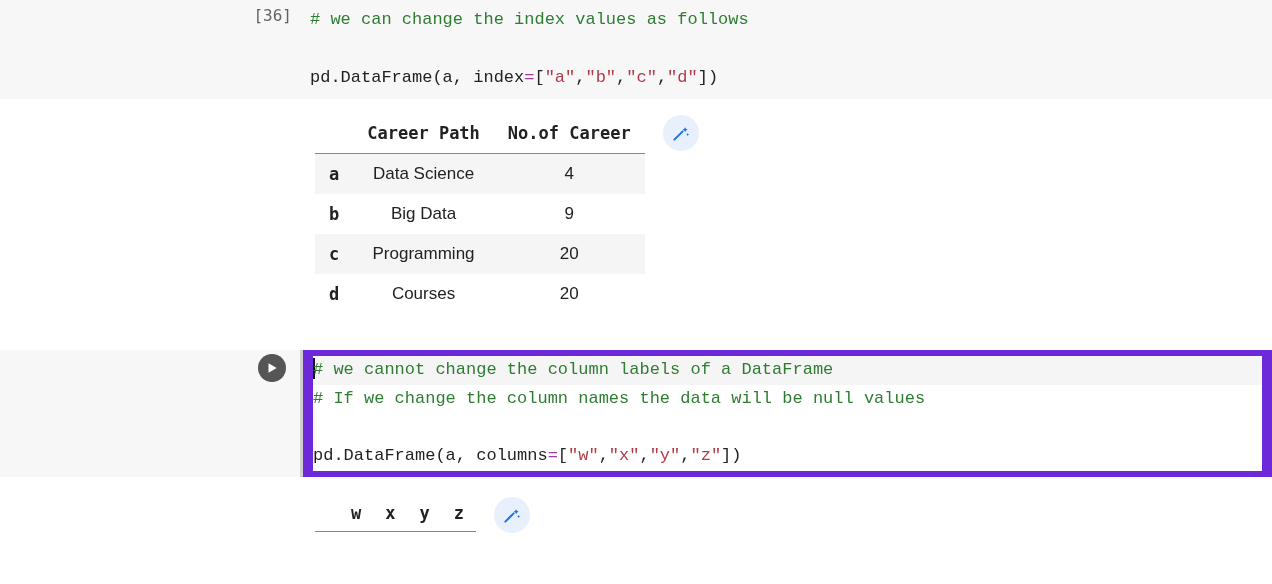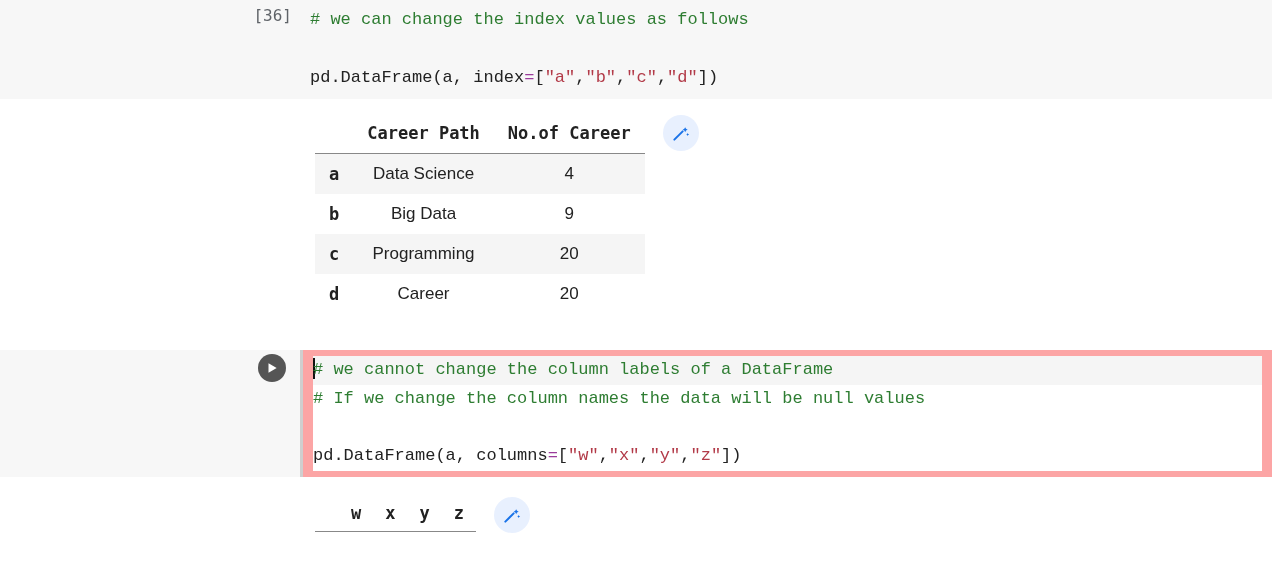--- a/index.html
+++ b/index.html
@@ -185,21 +185,21 @@
           <td>Big Data</td>
           <td>9</td>
         </tr>
         <tr>
           <th class="rowidx">c</th>
           <td>Programming</td>
           <td>20</td>
         </tr>
         <tr>
           <th class="rowidx">d</th>
-          <td>Career</td>
+          <td>Courses</td>
           <td>20</td>
         </tr>
       </tbody>
     </table>
     <div class="wand-btn">
       <span>
         <svg width="20" height="20" viewBox="0 0 24 24">
           <path d="M4 20 L14 10" stroke="#1a73e8" stroke-width="2.4" stroke-linecap="round" fill="none"></path>
           <path d="M17 5 l1 2 l2 1 l-2 1 l-1 2 l-1 -2 l-2 -1 l2 -1 z" fill="#1a73e8"></path>
           <path d="M20 12 l0.6 1.2 l1.2 0.6 l-1.2 0.6 l-0.6 1.2 l-0.6 -1.2 l-1.2 -0.6 l1.2 -0.6 z" fill="#1a73e8"></path>
@@ -213,21 +213,21 @@
   <div class="cell code-cell-bg active-cell">
     <div class="prompt-col" style="text-align:left; padding-left:0;">
       <div class="run-btn">
         <span>
           <svg width="14" height="14" viewBox="0 0 24 24">
               <polygon points="6,4 20,12 6,20" fill="#ffffff"></polygon>
             </svg>
         </span>
       </div>
     </div>
-    <div class="code-area" style="background:#fca5a5;">
+    <div class="code-area" style="background:#6d28d9;">
 <pre class="code"><span class="code-line-active"><span class="cursor-line"></span><span class="tok-comment"># we cannot change the column labels of a DataFrame</span></span>
 <span class="tok-comment"># If we change the column names the data will be null values</span>
 
 <span class="tok-normal">pd.DataFrame(a, columns</span><span class="tok-op">=</span><span class="tok-sq">[</span><span class="tok-str">"w"</span><span class="tok-sq">,</span><span class="tok-str">"x"</span><span class="tok-sq">,</span><span class="tok-str">"y"</span><span class="tok-sq">,</span><span class="tok-str">"z"</span><span class="tok-sq">]</span><span class="tok-sq">)</span></pre>
     </div>
   </div>
 
   <div class="output-area" style="padding-top:18px;">
     <table class="df-small">
       <thead>

